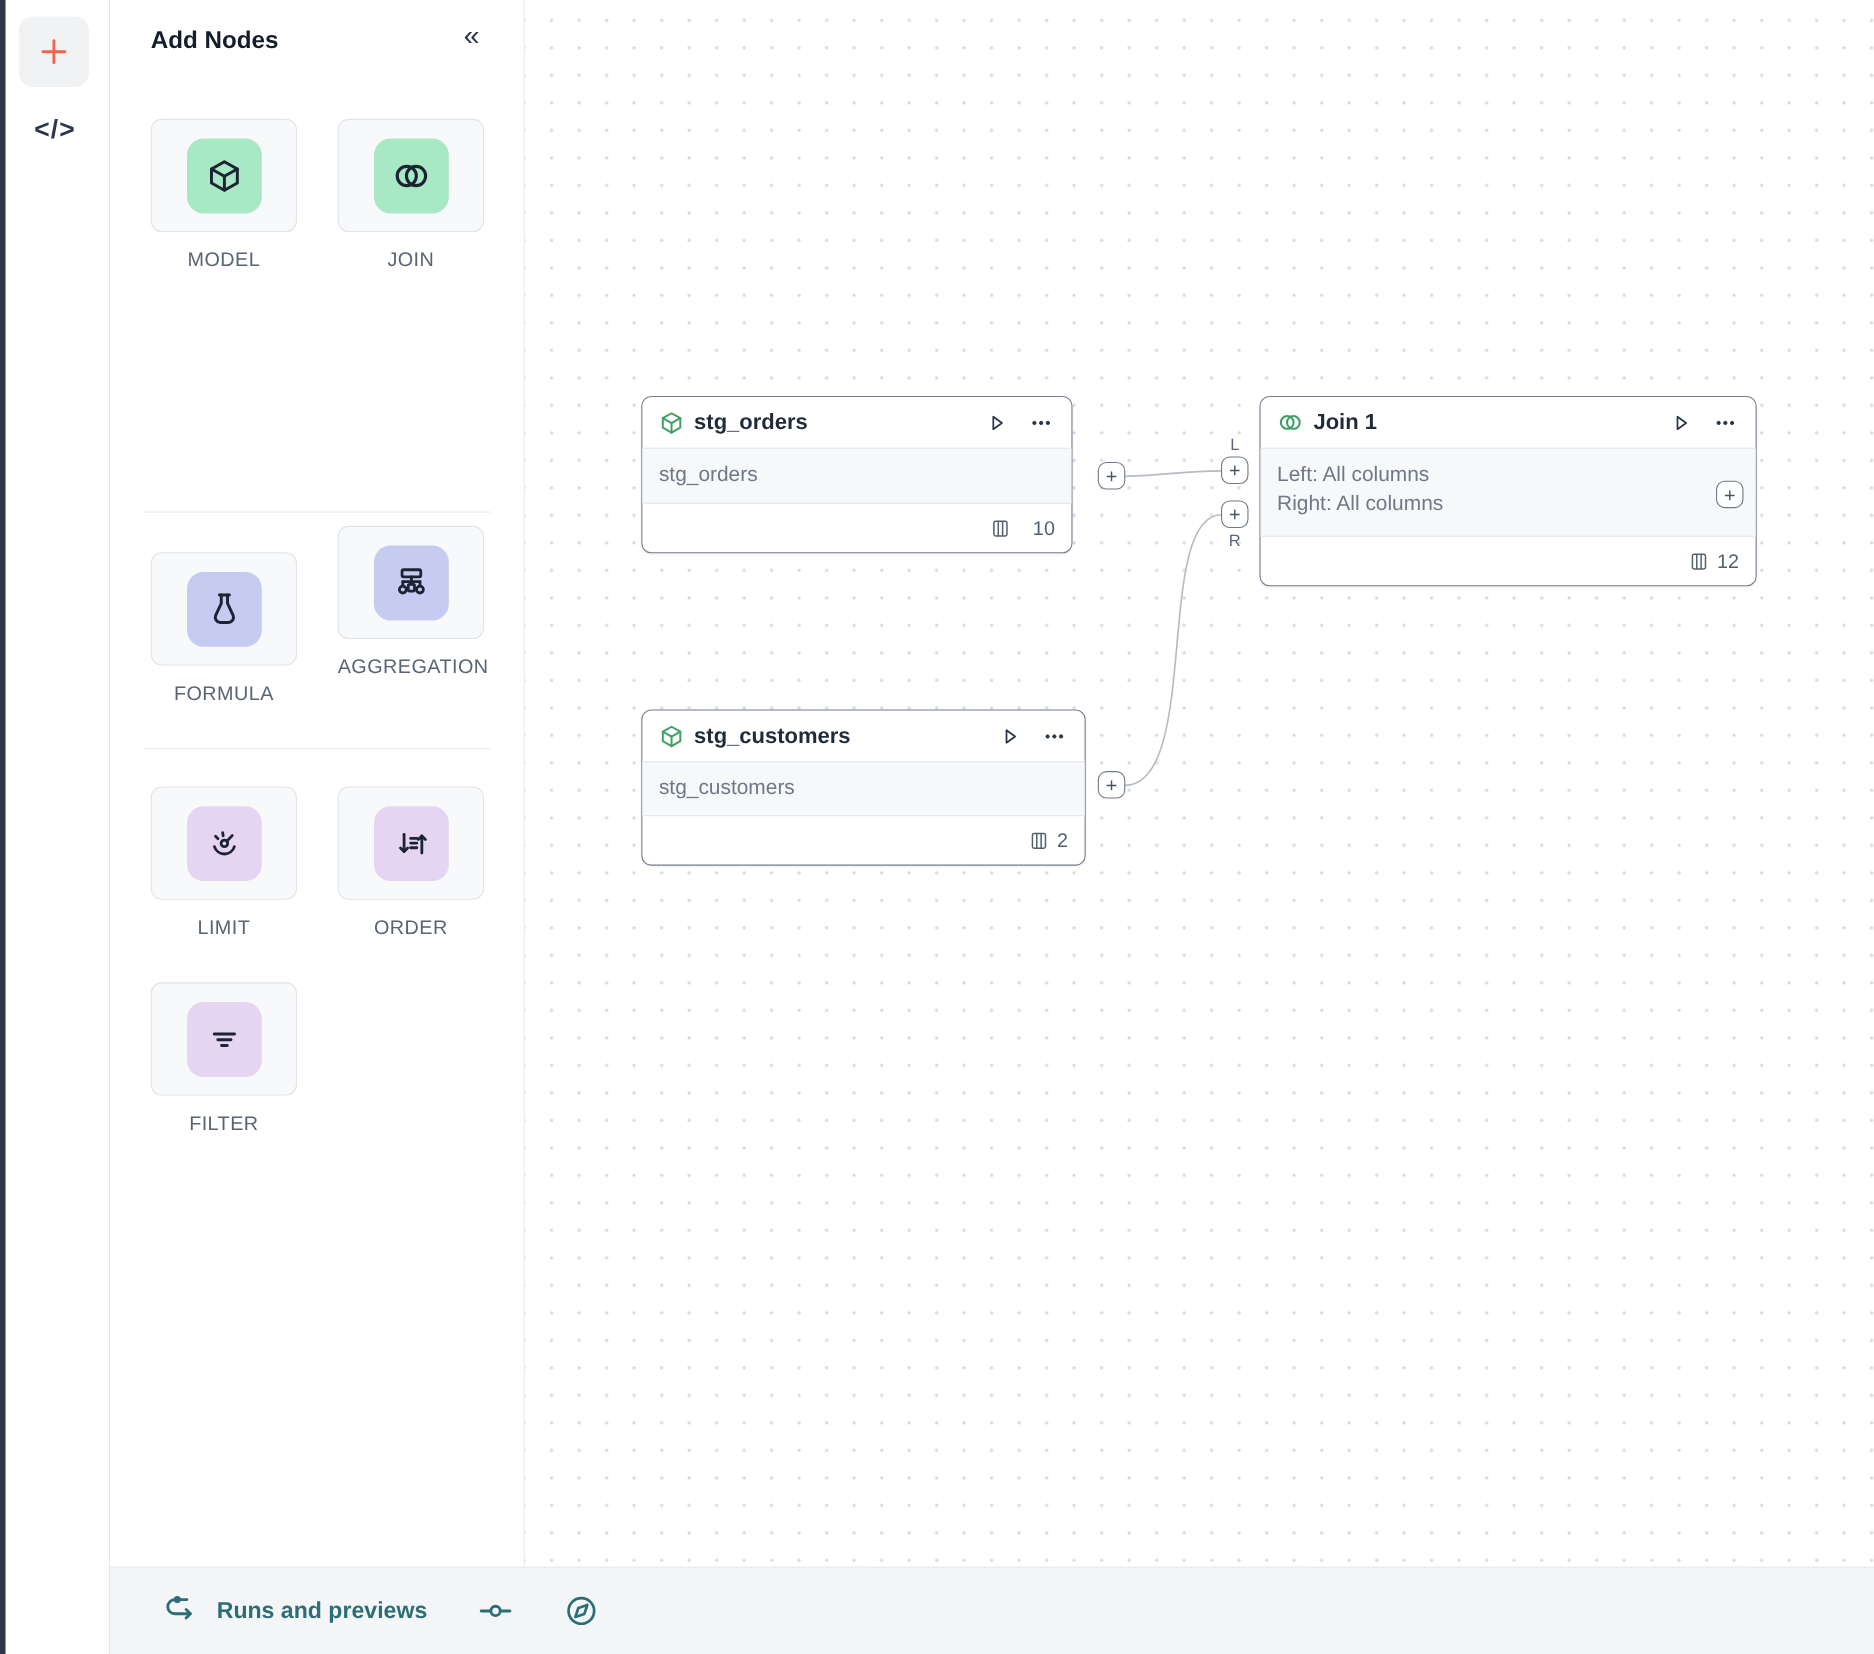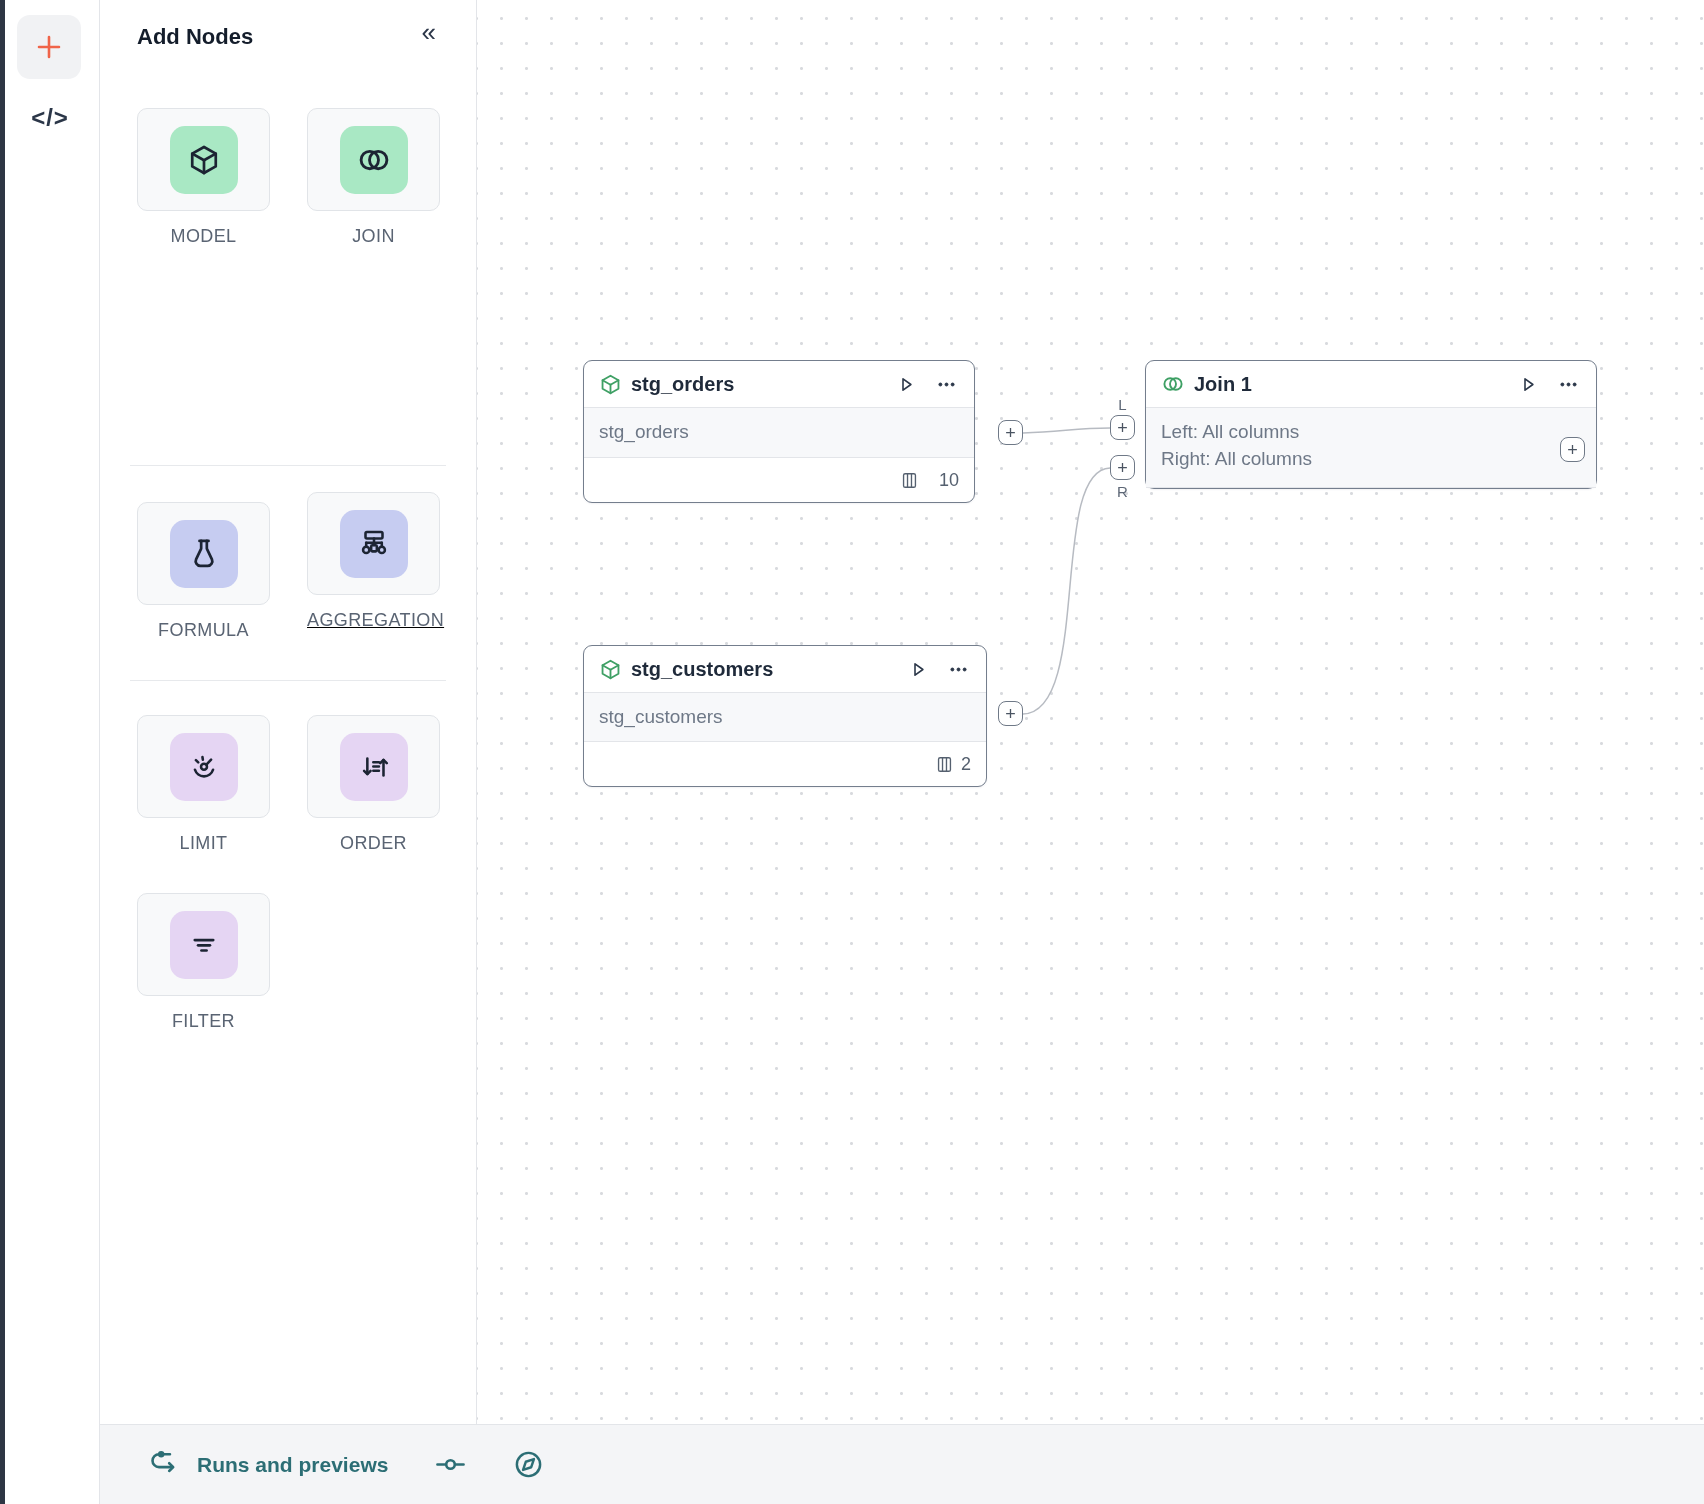--- a/index.html
+++ b/index.html
@@ -137,21 +137,21 @@
             <div class="tile-icon tint-blue">
           <svg width="34" height="34" viewBox="0 0 24 24" fill="none" stroke-width="1.9" stroke-linecap="round" stroke-linejoin="round">
                 <path d="M8.8 2.8h6.4"></path>
                 <path d="M10 2.8v5.4L6.4 15.8a3.3 3.3 0 0 0 3 4.6h5.2a3.3 3.3 0 0 0 3-4.6L14 8.2V2.8"></path>
               </svg>
         </div>
           </div>
         <div class="tile-label">FORMULA</div>
       </div>
 
-      <div class="tile" style="left:207px; top:492px;text-decoration:underline;">
+      <div class="tile" style="left:207px; top:478px;">
         <div class="tile-card">
             <div class="tile-icon tint-blue">
           <svg width="34" height="34" viewBox="0 0 24 24" fill="none" stroke-width="1.8" stroke-linecap="round" stroke-linejoin="round">
                 <rect x="6" y="3.5" width="12" height="4.6" rx="1"></rect>
                 <path d="M12 8.1v3"></path>
                 <path d="M6.5 11.1h11"></path>
                 <path d="M6.5 11.1v2.6M12 11.1v1.6M17.5 11.1v2.6"></path>
                 <circle cx="6.5" cy="16.2" r="2.2"></circle>
                 <rect x="10" y="12.9" width="4" height="4.3" rx="0.8"></rect>
                 <circle cx="17.5" cy="16.2" r="2.2"></circle>
@@ -262,20 +262,27 @@
             <svg width="21" height="21" viewBox="0 0 24 24" fill="#2A3648" stroke="none">
                 <circle cx="5" cy="12" r="1.7"></circle>
                 <circle cx="12" cy="12" r="1.7"></circle>
                 <circle cx="19" cy="12" r="1.7"></circle>
               </svg>
           </span>
         </div>
         <div class="node-body" style="height:81px;">
           <div>Left: All columns</div>
           <div>Right: All columns</div>
+        </div>
+        <div class="node-footer" style="height:44px;">
+          <svg width="19" height="19" viewBox="0 0 24 24" fill="none" stroke-width="1.7">
+              <rect x="4.5" y="3.5" width="15" height="17" rx="2"></rect>
+              <path d="M9.5 3.5v17M14.5 3.5v17"></path>
+            </svg>
+          <span>12</span>
         </div>
       </div>
 
       <div class="node" style="left:106px; top:645px; width:404px;">
         <div class="node-header" style="height:46px;">
           <svg class="type-ic" width="23" height="23" viewBox="0 0 24 24" fill="none" stroke-width="1.9" stroke-linejoin="round" stroke-linecap="round">
               <path d="M12 2.8 20.3 7.5 V16.5 L12 21.2 3.7 16.5 V7.5 Z"></path>
               <path d="M3.7 7.5 12 12.2 20.3 7.5"></path>
               <path d="M12 12.2 V21.2"></path>
             </svg>

